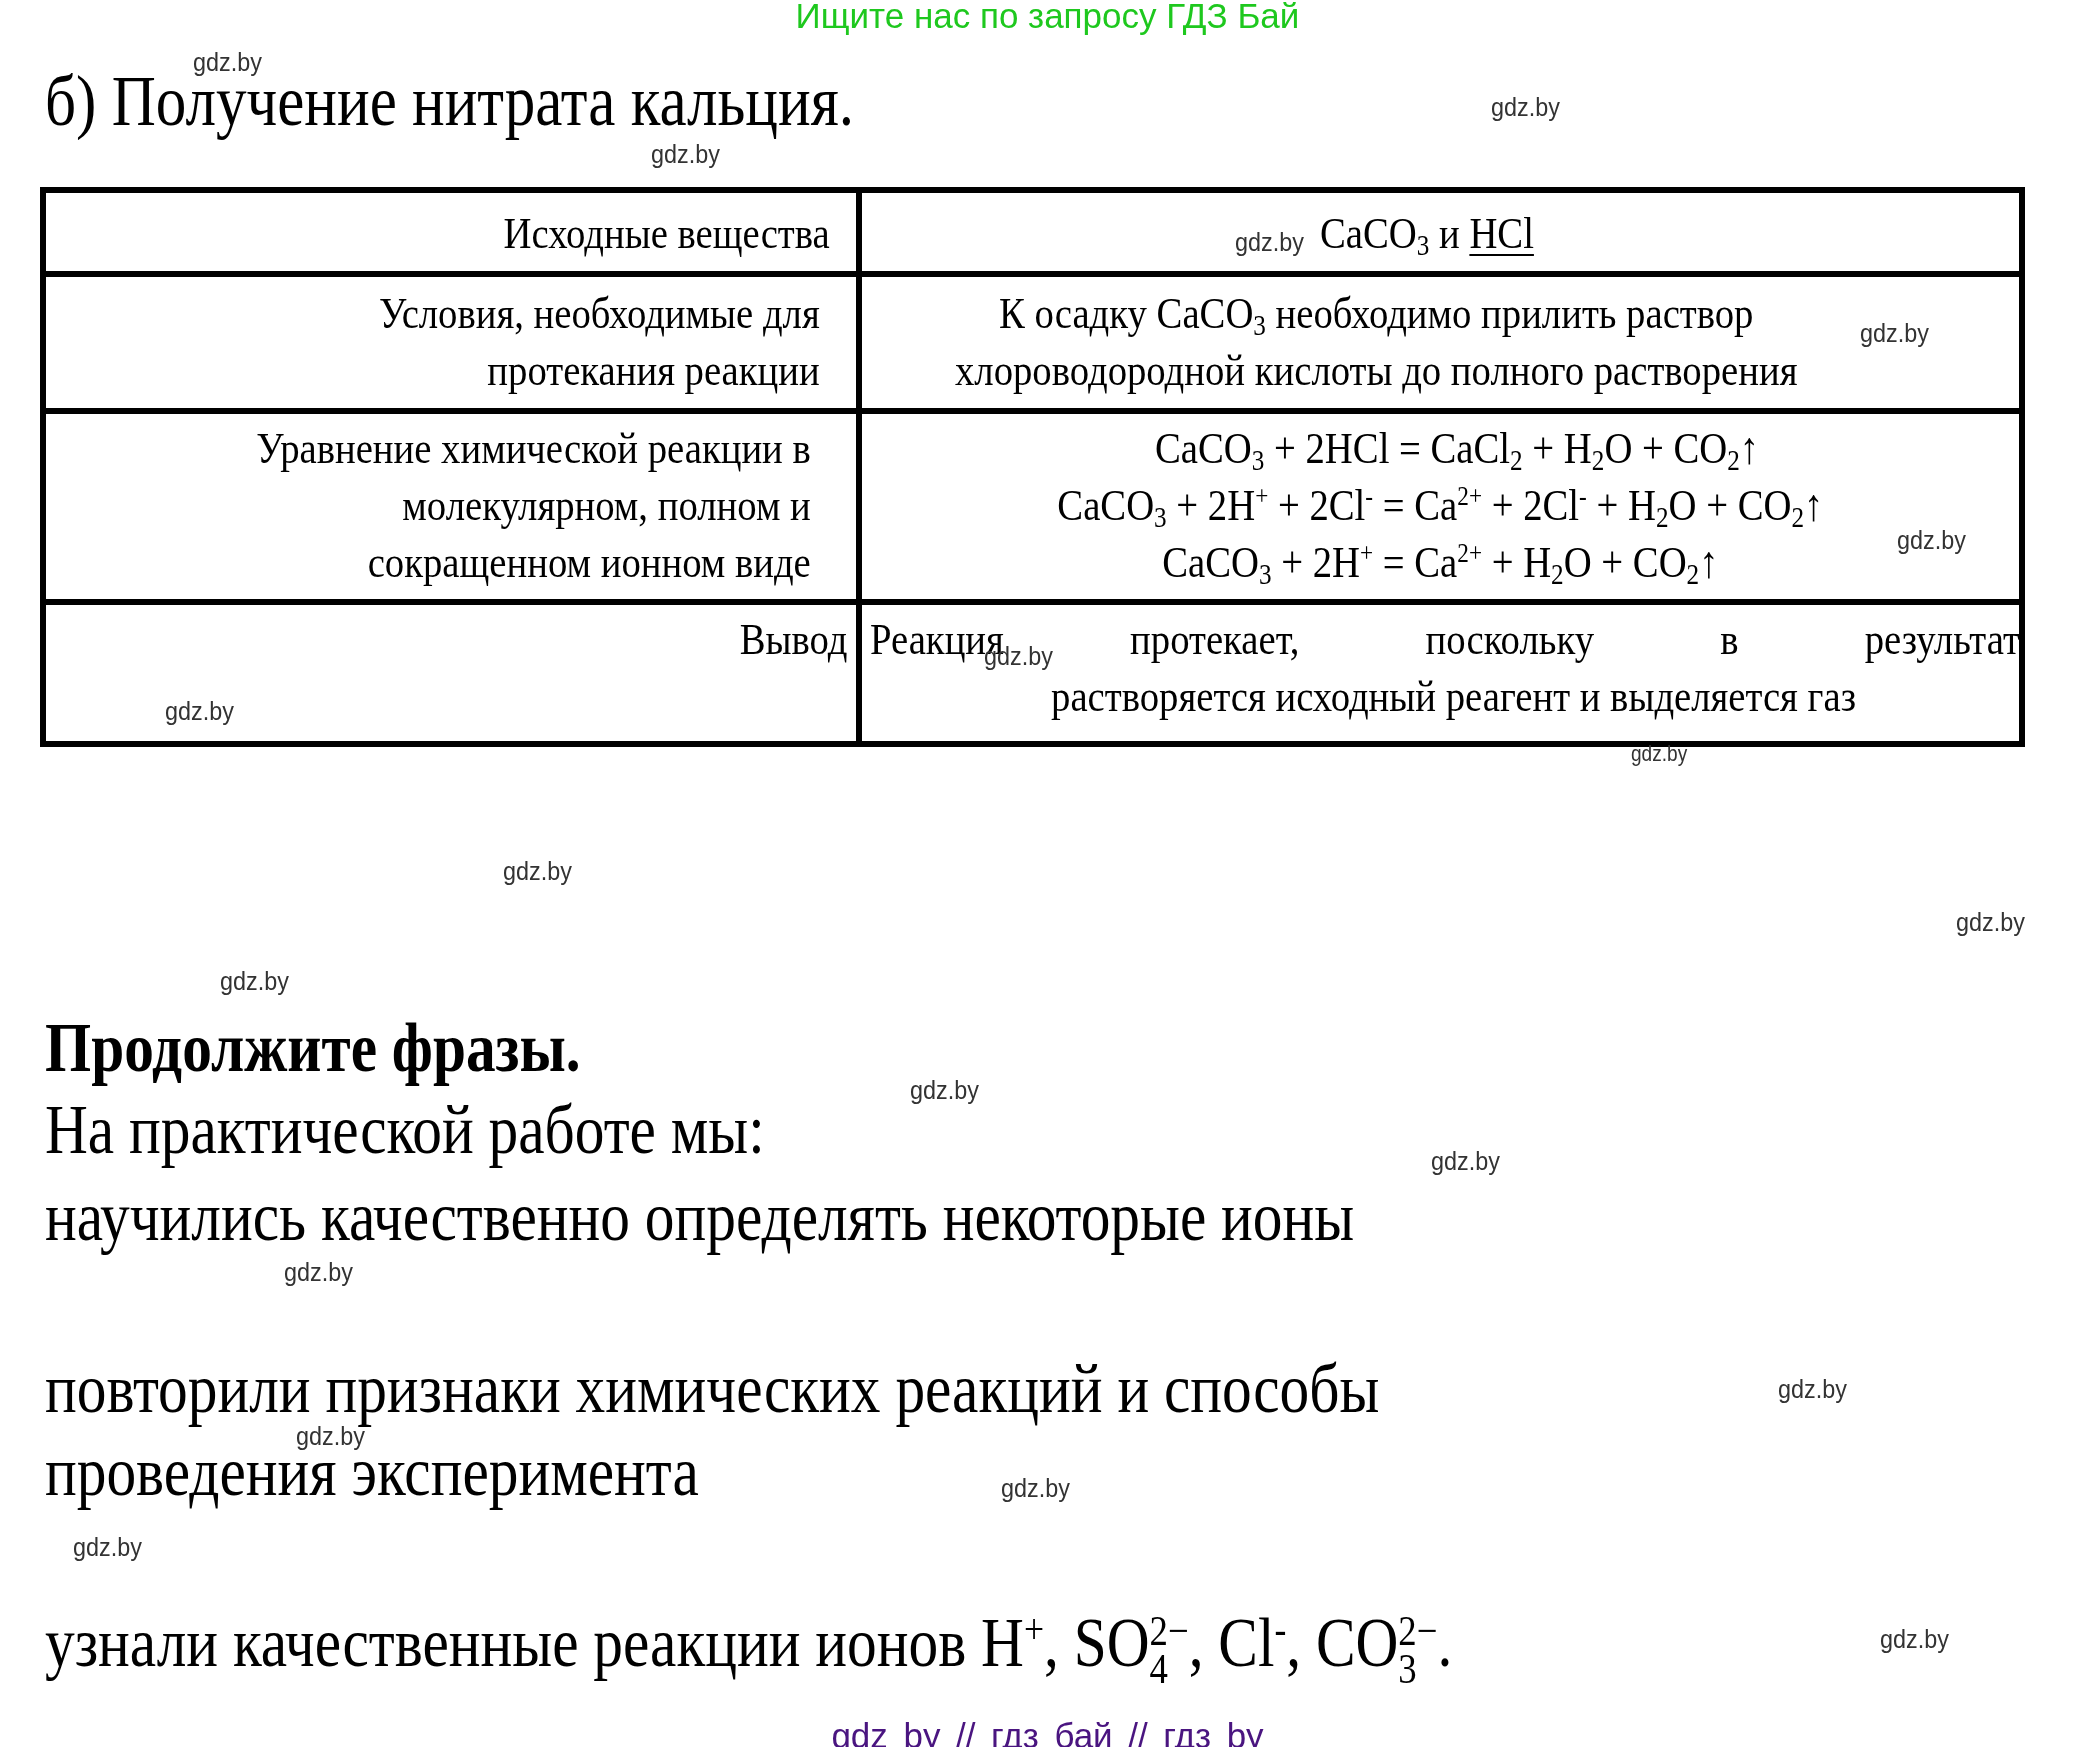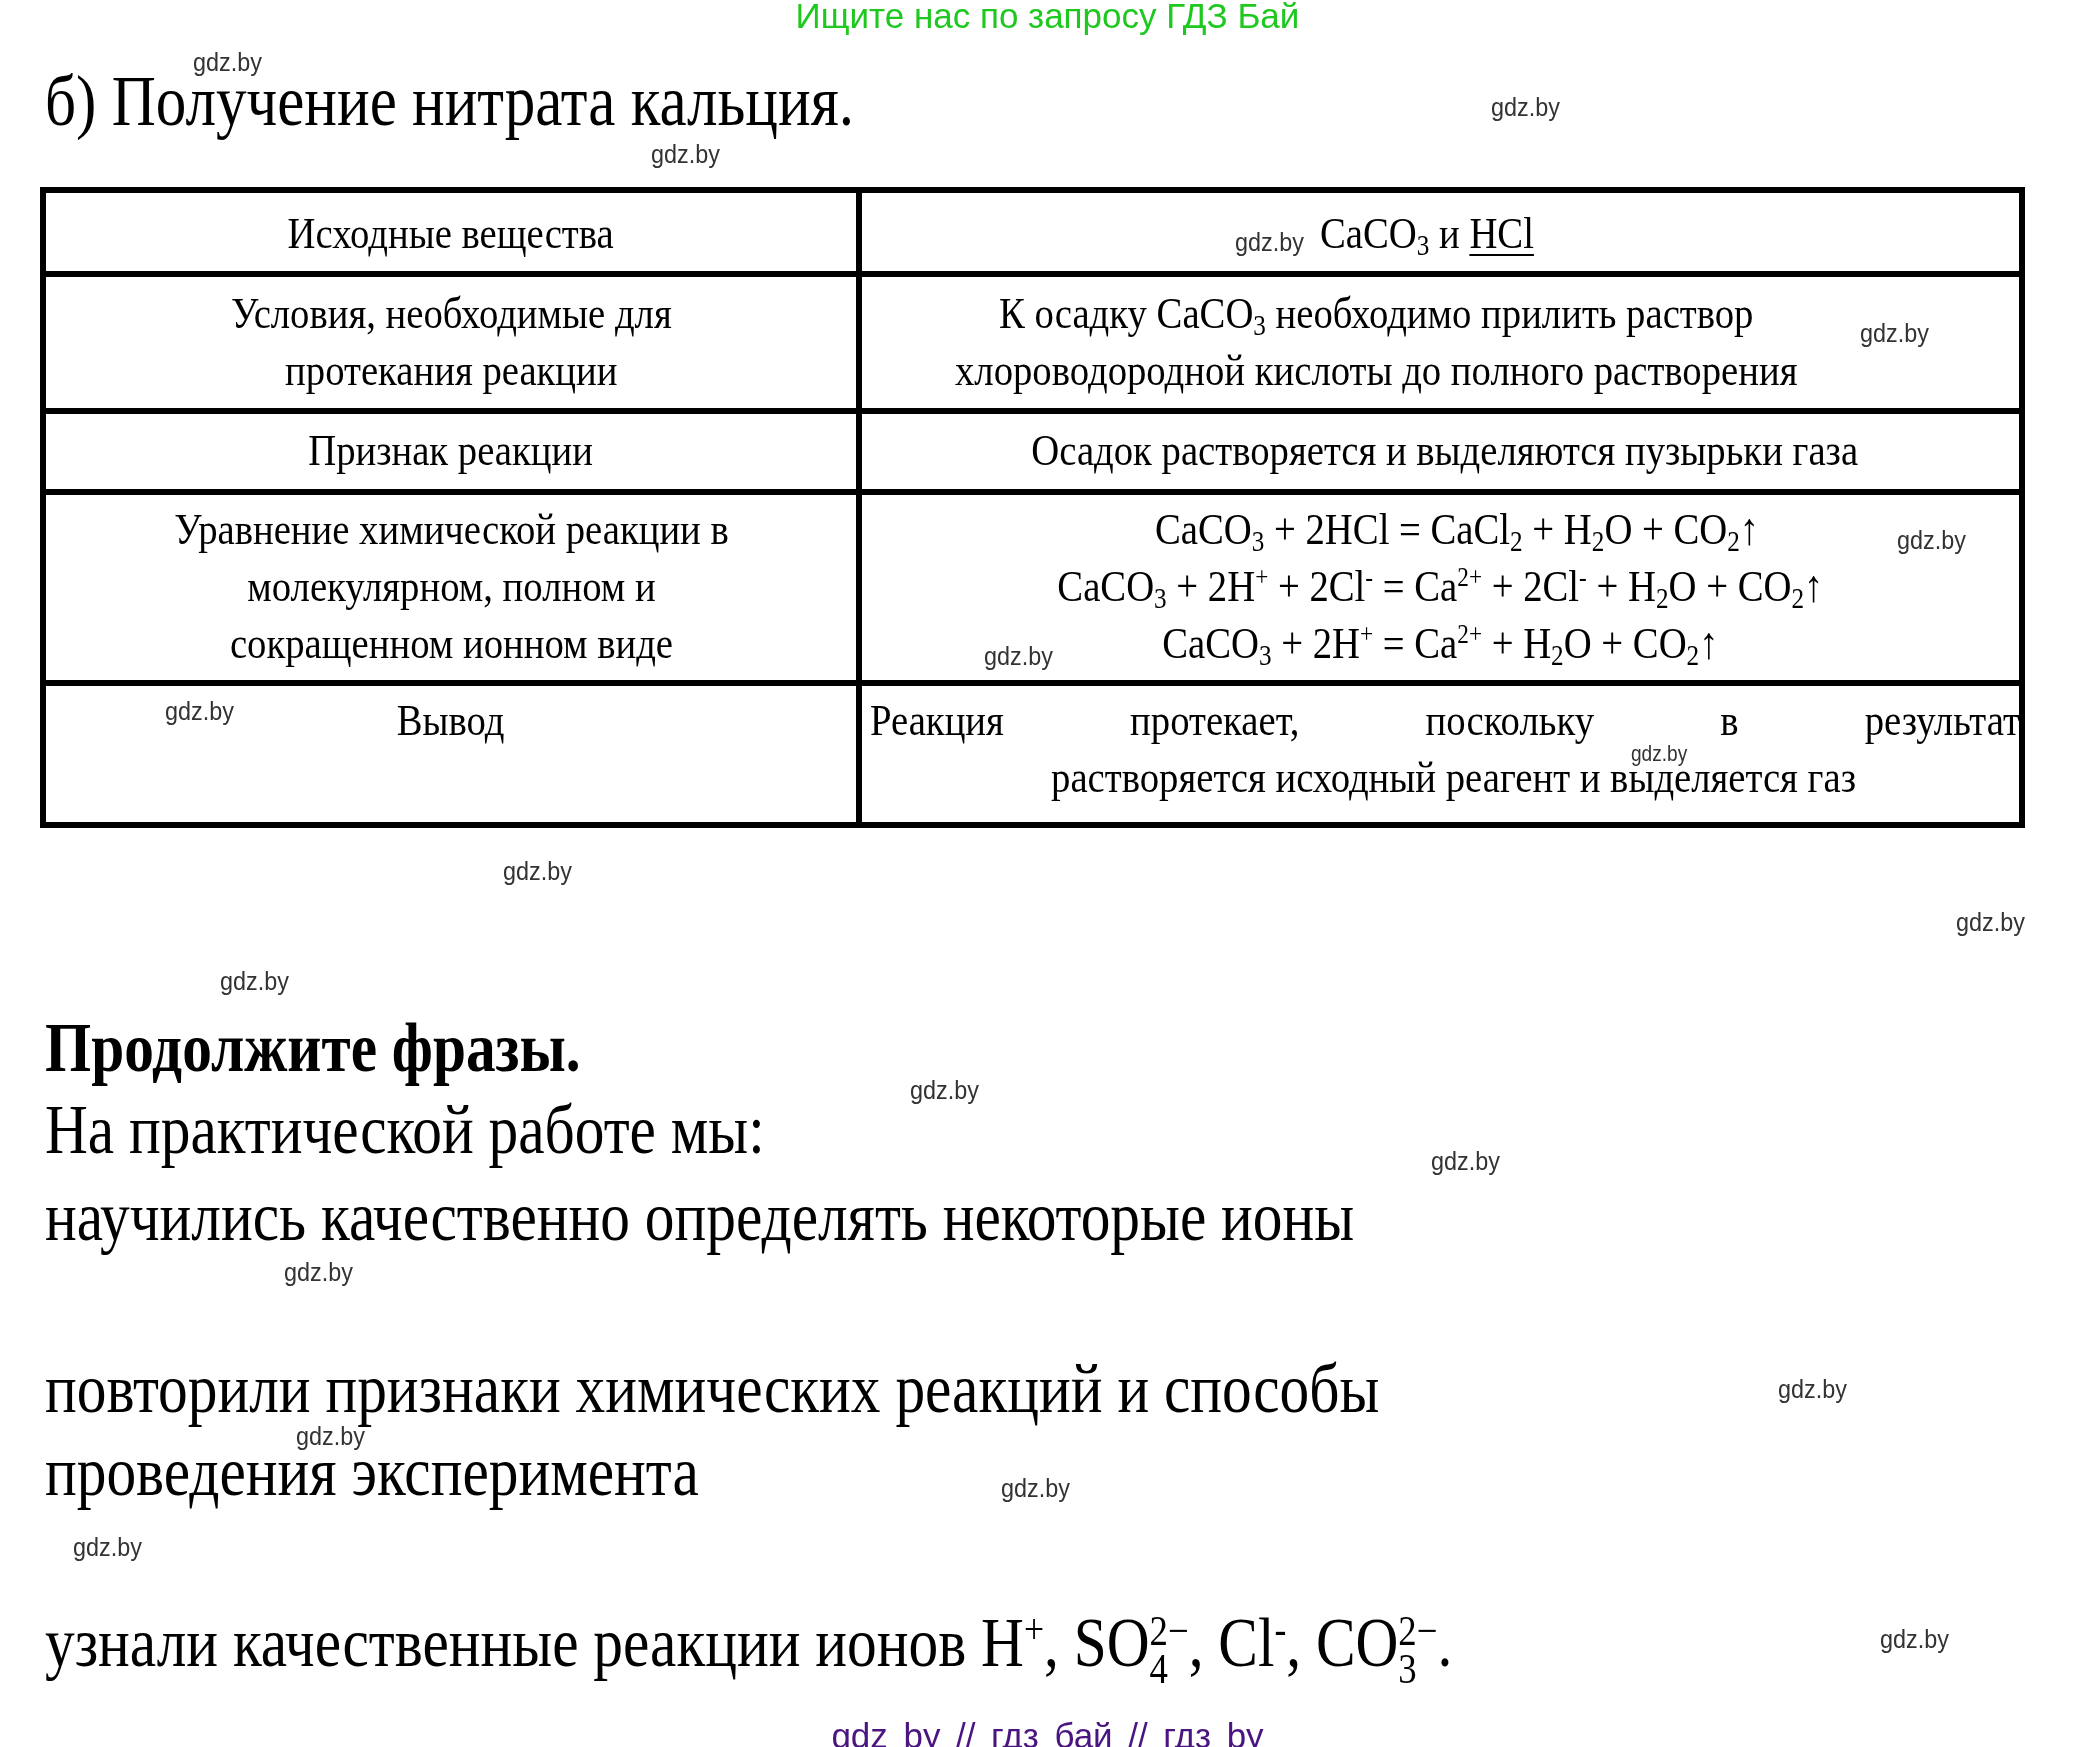--- a/index.html
+++ b/index.html
@@ -7,21 +7,21 @@
   .abs { position:absolute; white-space:nowrap; }
   .banner { left:0; width:2095px; top:-3.9px; text-align:center; font-family:"Liberation Sans", sans-serif; font-size:35px; color:#1ec81e; }
   .footer { left:0; width:2095px; top:1716px; text-align:center; font-family:"Liberation Sans", sans-serif; font-size:35px; color:#4a1580; word-spacing:5.9px; }
   .wm { font-family:"Liberation Sans", sans-serif; font-size:26.6px; color:#333; transform:scaleX(0.88); transform-origin:left top; }
   .title { left:45px; top:61px; font-size:71px; transform:scaleX(0.86); transform-origin:left top; }
   .sq { display:inline-block; transform:scaleX(0.86); transform-origin:left top; }
   .sqc { display:inline-block; transform:scaleX(0.86); transform-origin:center top; }
 
   table.t { position:absolute; left:40px; top:187px; width:1985px; border-collapse:collapse; table-layout:fixed; }
   table.t td { border:6.9px solid #000; font-size:45px; line-height:57px; vertical-align:top; padding:0; overflow:hidden; }
-  table.t td.l { width:810px; text-align:center; }
+  table.t td.l { width:810px; text-align:right; }
   table.t td.r { text-align:center; padding-left:7.9px; }
   .cell-inner { display:block; white-space:nowrap; }
   sub { font-size:0.65em; vertical-align:-0.25em; line-height:0; }
   sup { font-size:0.6em; vertical-align:0.55em; line-height:0; }
   .u { text-decoration:underline; text-decoration-thickness:2px; text-underline-offset:5.9px; }
   .eq { display:block; text-align:center; white-space:nowrap; }
   .justify { display:flex; justify-content:space-between; width:1143px; }
 
   .h2 { left:45px; top:1009px; font-size:69px; font-weight:bold; transform:scaleX(0.86); transform-origin:left top; }
   .line { left:45px; font-size:69px; transform:scaleX(0.86); transform-origin:left top; }
@@ -45,24 +45,20 @@
   <tr style="height:137px">
     <td class="l">
       <span class="sqc" style="margin-top:7.9px"><span class="cell-inner">Условия, необходимые для</span><span class="cell-inner">протекания реакции</span></span>
     </td>
     <td class="r">
       <span class="sq" style="margin-top:7.9px">
         <span class="cell-inner"><span>К осадку CaCO</span><sub>3</sub><span> необходимо прилить раствор</span></span>
         <span class="cell-inner">хлороводородной кислоты до полного растворения</span>
       </span>
     </td>
-  </tr>
-  <tr style="height:81px">
-    <td class="l"><span class="sqc" style="margin-top:7.9px">Признак реакции</span></td>
-    <td class="r" style="text-align:center"><span class="sqc" style="margin-top:7.9px">Осадок растворяется и выделяются пузырьки газа</span></td>
   </tr>
   <tr style="height:191px">
     <td class="l">
       <span class="sqc" style="margin-top:5.9px">
         <span class="cell-inner">Уравнение химической реакции в</span>
         <span class="cell-inner">молекулярном, полном и</span>
         <span class="cell-inner">сокращенном ионном виде</span>
       </span>
     </td>
     <td class="r" style="text-align:center; padding-left:0">

